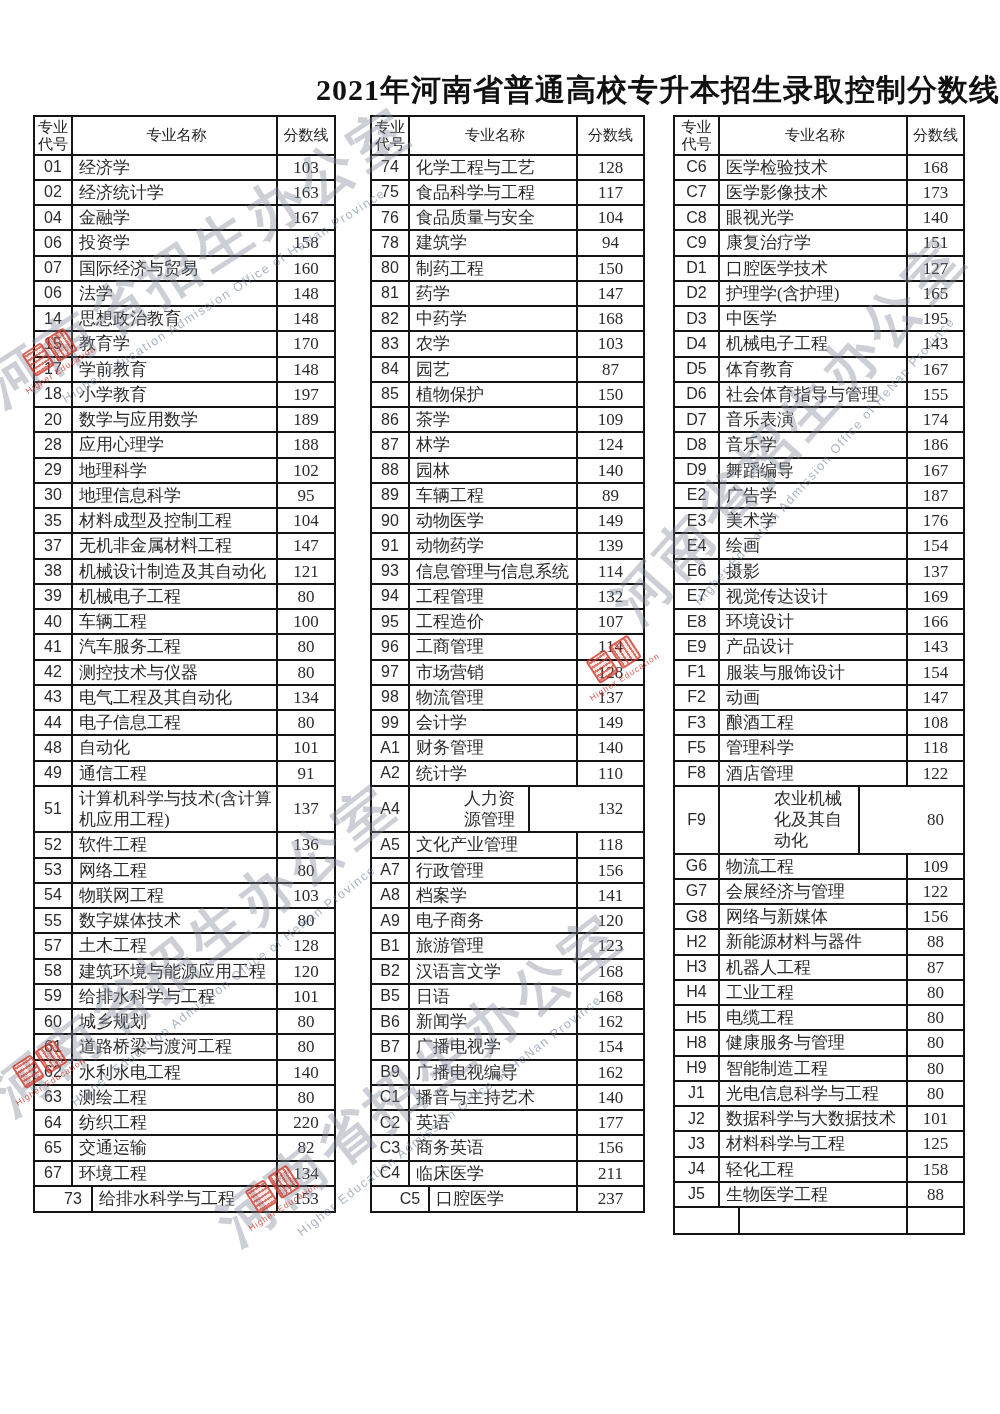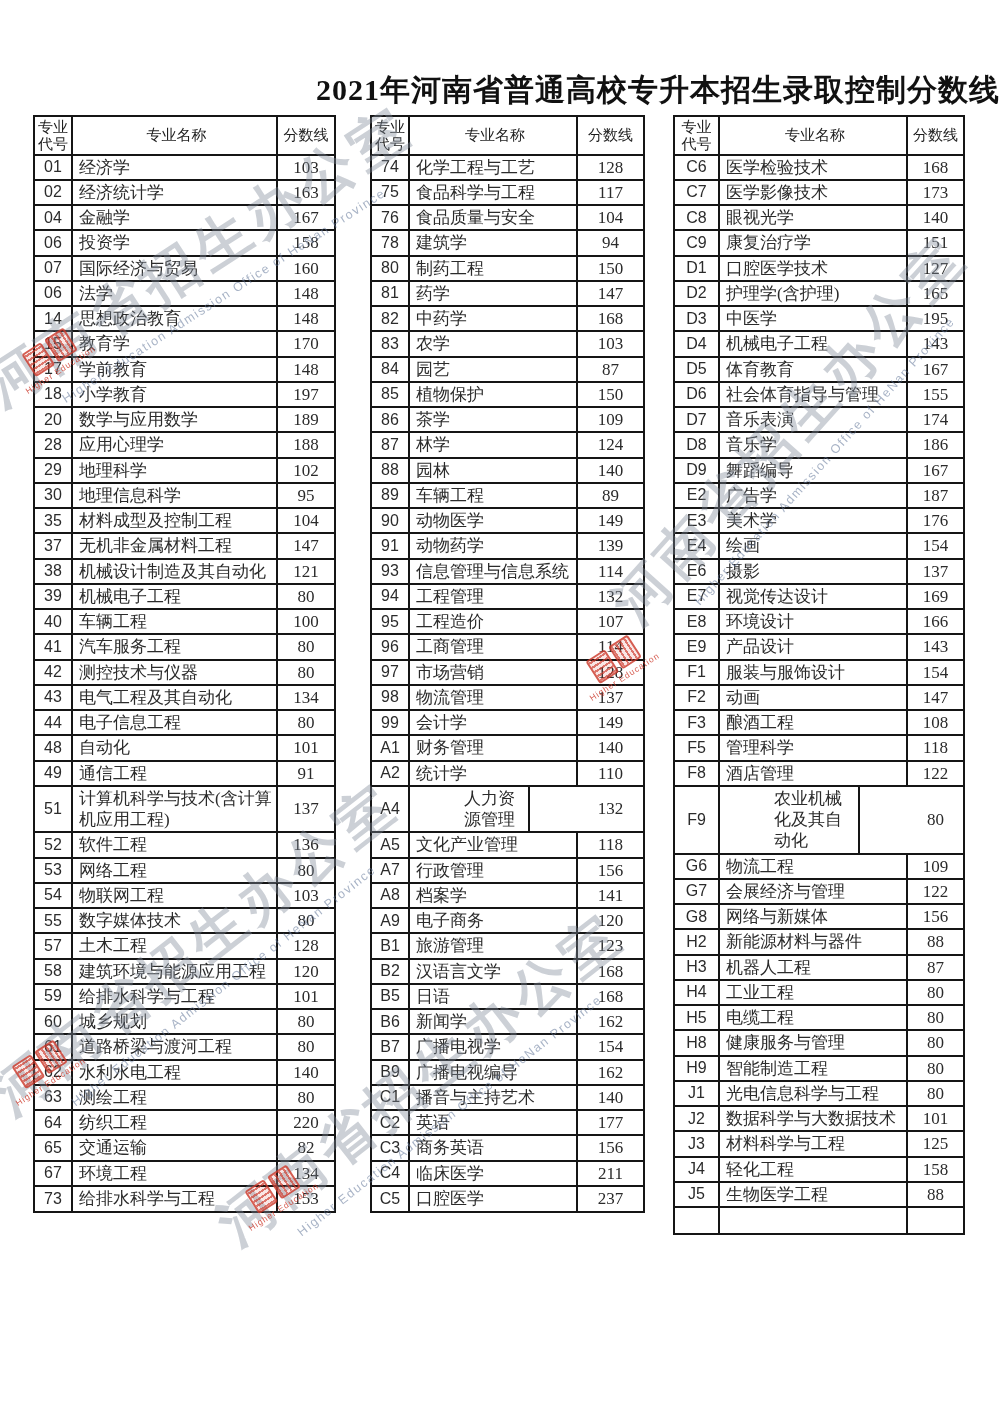--- a/index.html
+++ b/index.html
@@ -16,21 +16,21 @@
   }
   
   .sheet{
     position:absolute;top:115px;border:2px solid #151515;background:transparent;
     box-sizing:border-box;
   }
   .t1{left:33px;width:303px;}
   .t2{left:370px;width:275px;}
   .t3{left:673px;width:292px;}
   .rowg{display:grid;box-sizing:border-box;border-bottom:2px solid #151515;}
-  .rowg:last-child{border-bottom:none;}
+  .rowg:last-child{border-bottom:none;padding-left:20px;}
   .t1 .rowg{grid-template-columns:38px 1fr 56px;}
   .t2 .rowg{grid-template-columns:38px 1fr 65px;}
   .t3 .rowg{grid-template-columns:45px 1fr 55px;}
   .hrow{min-height:35px;}
   .drow{min-height:24.6px;}
   .drow.tall{min-height:38px;gap:48px;}
   .cell{
     box-sizing:border-box;display:flex;align-items:center;justify-content:center;
     padding:1px 2px;font-size:17px;line-height:1.25;color:#2b2b2b;
   }

